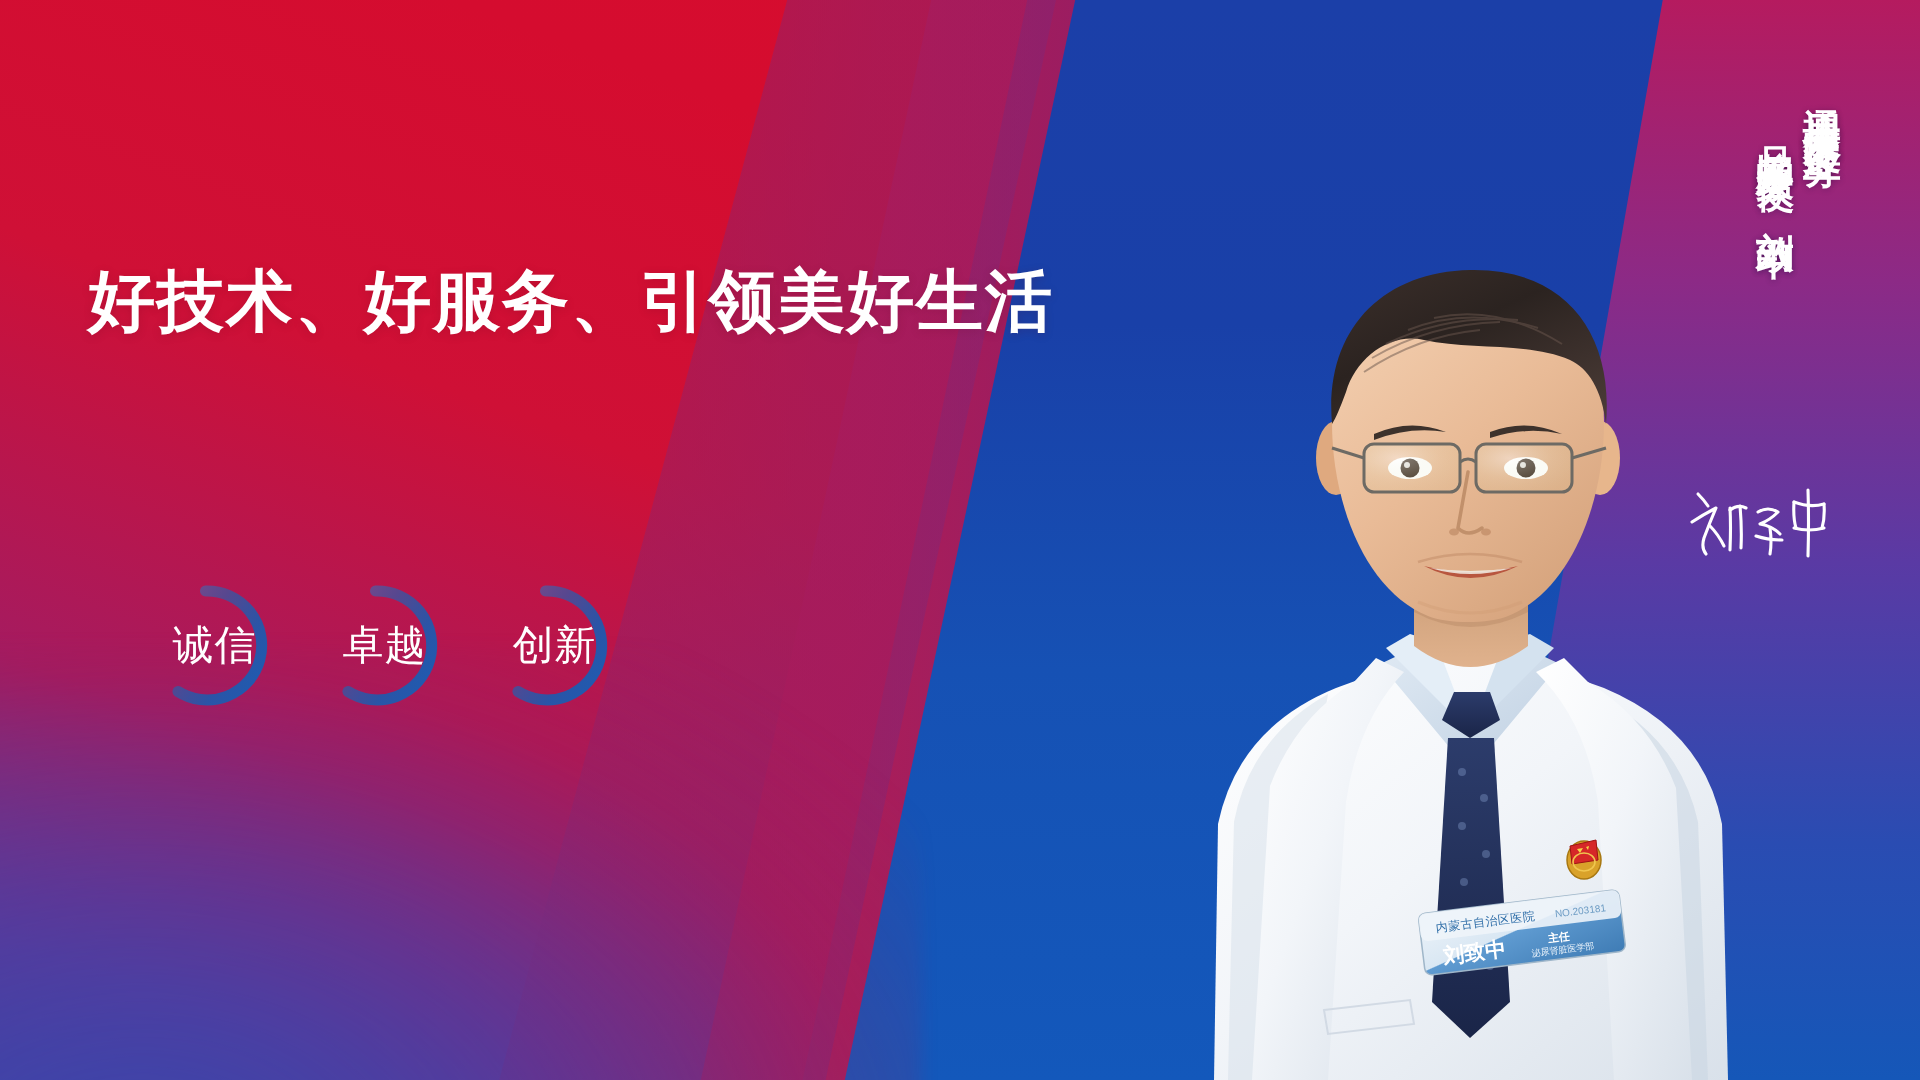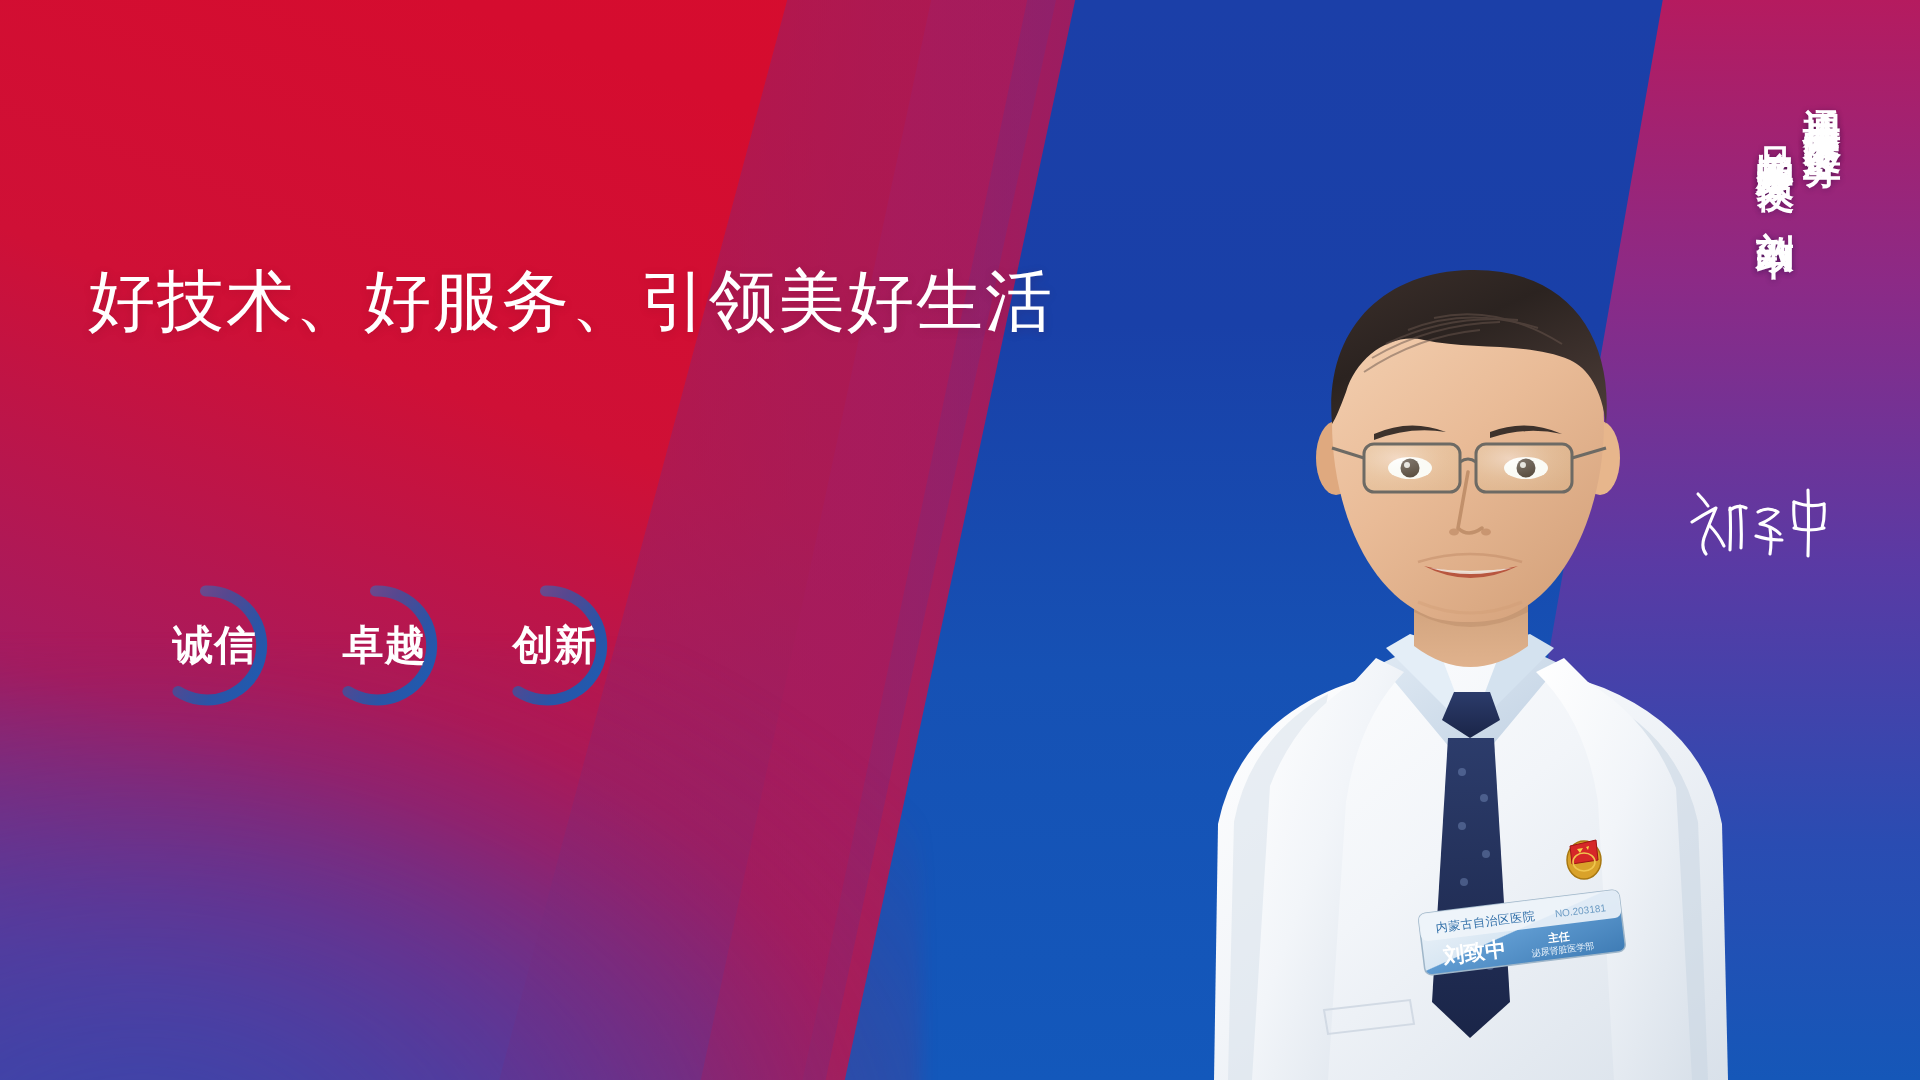--- a/index.html
+++ b/index.html
@@ -113,21 +113,21 @@
     clip-path: polygon(86.6% 0%, 100% 0%, 100% 100%, 76.8% 100%);
   }
 
   
 
   .slogan {
     position: absolute;
     left: 88px;
     top: 264px;
     font-size: 67px;
-    font-weight: 400;
+    font-weight: 700;
     color: #ffffff;
     letter-spacing: 2px;
     line-height: 1.1;
     white-space: nowrap;
     text-shadow: 0 2px 10px rgba(90,0,25,0.18);
   }
 
   .values {
     position: absolute;
     left: 140px;
@@ -150,21 +150,21 @@
     inset: 0;
     width: 131px;
     height: 131px;
     display: block;
   }
 
   .value-badge .label {
     position: relative;
     z-index: 2;
     font-size: 41px;
-    font-weight: 700;
+    font-weight: 400;
     color: #ffffff;
     letter-spacing: 1px;
     white-space: nowrap;
     transform: translateX(9px);
   }
 
   
 
   .vtext-block {
     position: absolute;

